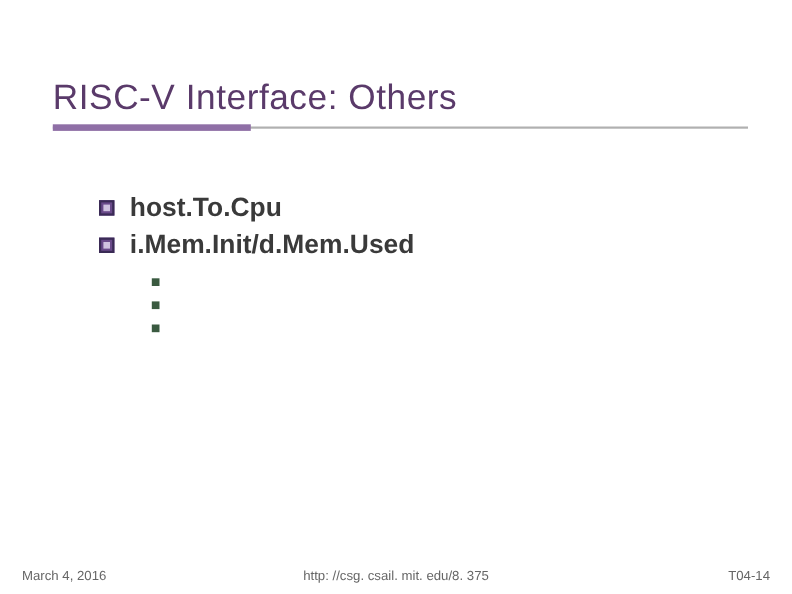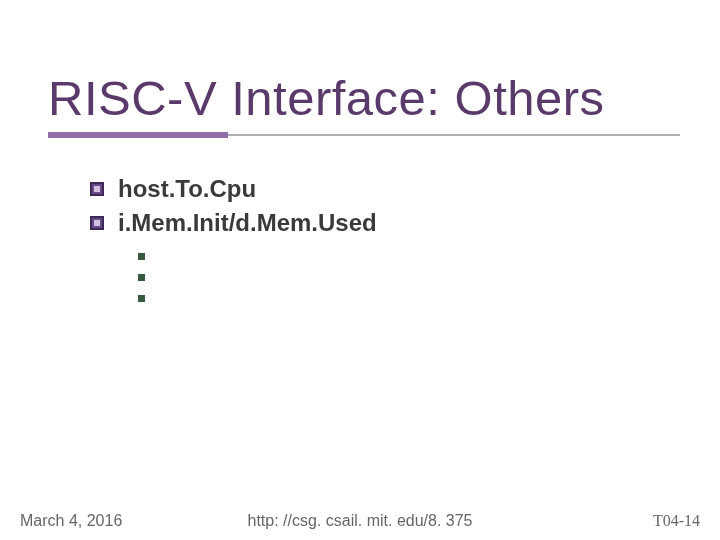--- a/index.html
+++ b/index.html
@@ -19,21 +19,21 @@
     position: relative;
     box-sizing: border-box;
   }
   .title-block {
     position: absolute;
     left: 48px;
     top: 70px;
     right: 40px;
   }
   .title {
-    font-size: 49px;
+    font-size: 32px;
     color: #5a3a6a;
     letter-spacing: 0.5px;
     font-weight: 400;
   }
   .title-underline {
     margin-top: 8px;
     height: 2px;
     width: 100%;
     background: #b0b0b0;
     position: relative;
@@ -100,39 +100,38 @@
     font-size: 20px;
     color: #3a3a3a;
     line-height: 1.3;
   }
   .footer {
     position: absolute;
     left: 0;
     right: 0;
     bottom: 10px;
     height: 20px;
-    font-size: 16px;
+    font-size: 12px;
     color: #666;
   }
   .footer .date {
     position: absolute;
     left: 20px;
     bottom: 0;
   }
   .footer .url {
     position: absolute;
     left: 50%;
     transform: translateX(-50%);
     bottom: 0;
   }
   .footer .pageno {
     position: absolute;
     right: 20px;
     bottom: 0;
-    font-family: Liberation Serif, serif;
   }
 </style>
 </head>
 <body>
 
 <div class="slide">
 
   <div class="title-block">
     <div class="title">RISC-V Interface: Others</div>
     <div class="title-underline"></div>

